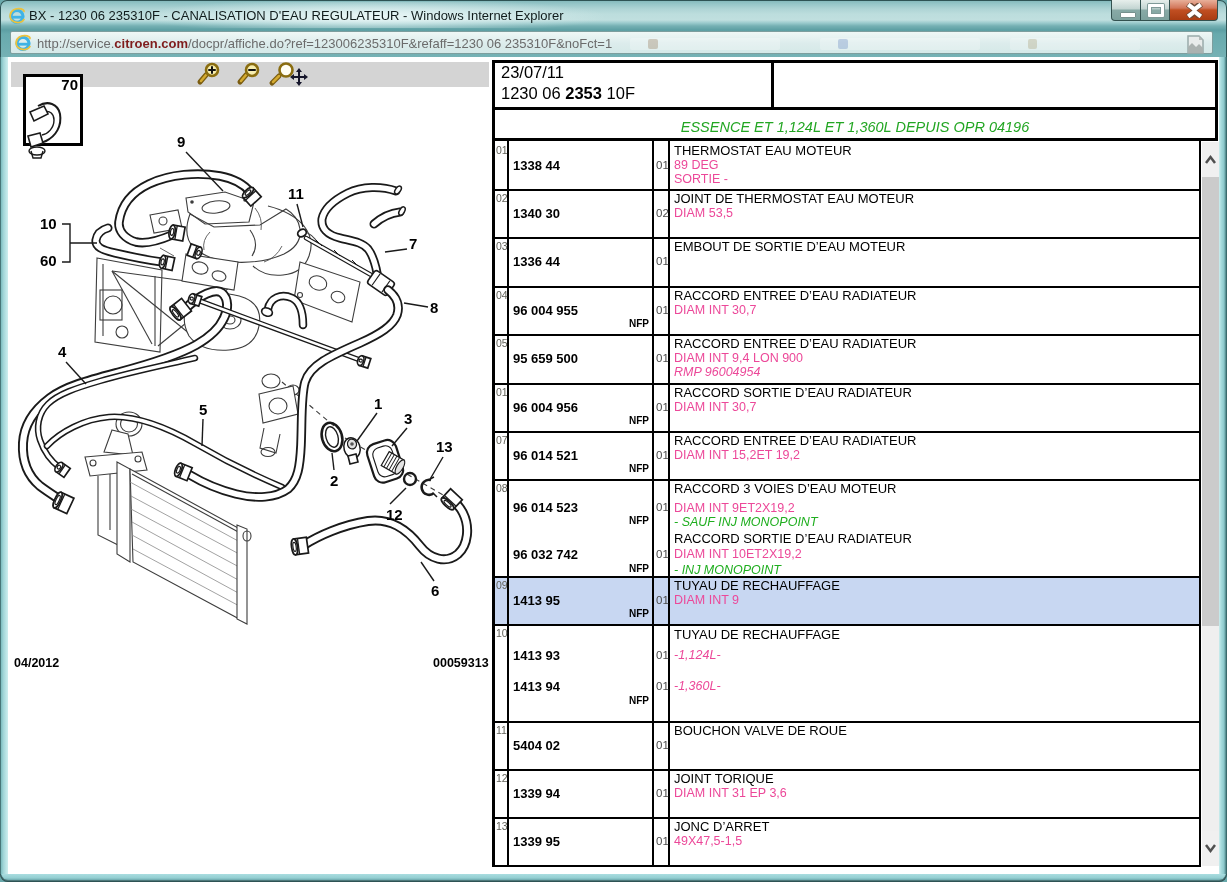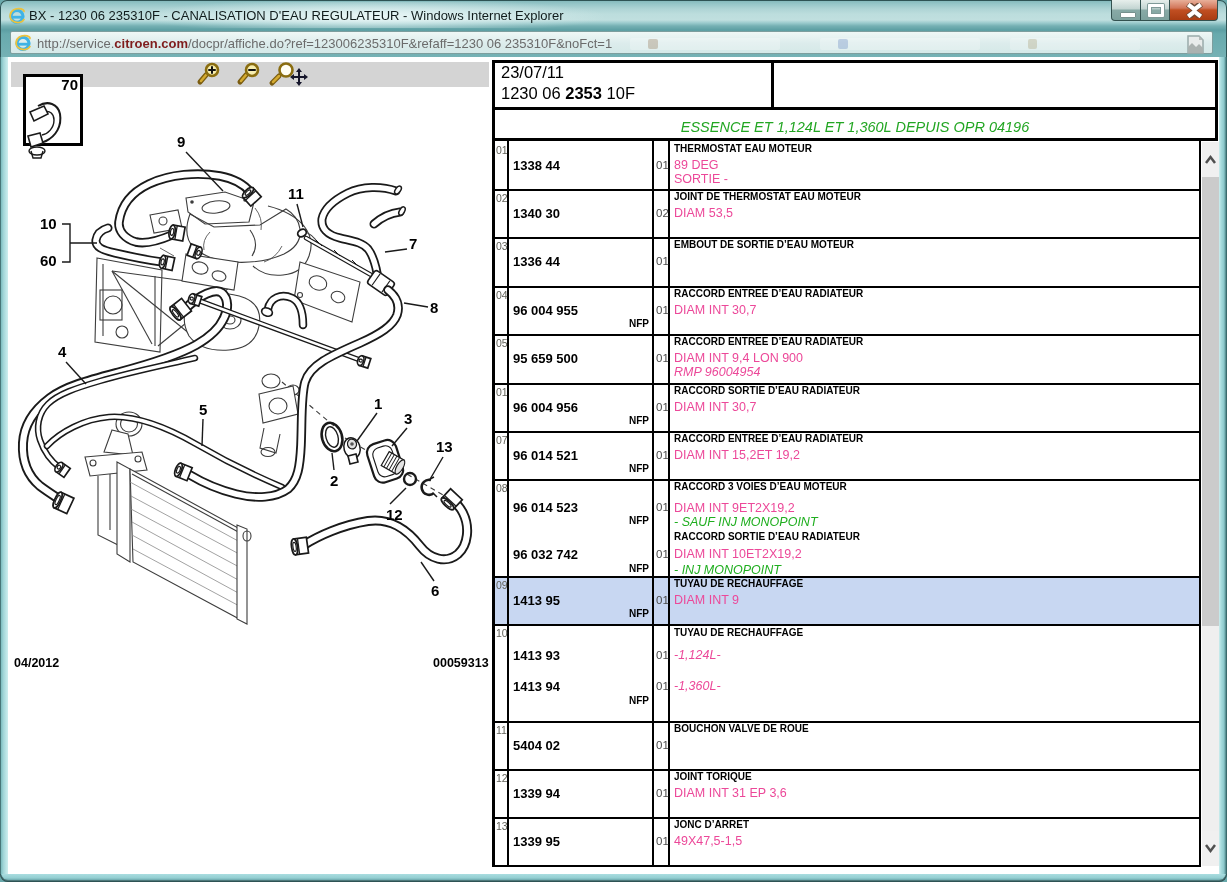--- a/index.html
+++ b/index.html
@@ -36,21 +36,21 @@
 #tgreen{position:absolute;left:484px;top:50px;width:726px;height:34px;border:3px solid #000;box-sizing:border-box;background:#fff;padding-left:46px;}
 #tgreen div{position:absolute;left:0;top:9px;width:100%;text-align:center;font-style:italic;font-size:14.5px;color:#23a623;}
 #tbody{position:absolute;left:484px;top:84px;width:709px;height:726px;border-left:3px solid #000;border-right:2px solid #000;box-sizing:border-box;background:#fff;}
 .vline{position:absolute;top:0;width:2px;height:726px;background:#000;}
 .hline{position:absolute;left:0;width:704px;height:2px;background:#000;}
 #hilite{position:absolute;left:0;top:437px;width:704px;height:48px;background:#c8d7f2;}
 .num{position:absolute;left:1px;font-size:10.5px;color:#62625a;padding-top:2px;}
 .ref{position:absolute;left:18px;font-size:13px;font-weight:bold;white-space:nowrap;}
 .nfp{position:absolute;left:18px;width:136px;text-align:right;font-size:10px;font-weight:bold;}
 .qty{position:absolute;left:161px;font-size:11.5px;color:#4a4a4a;}
-.d1{position:absolute;left:179px;font-size:10px;font-weight:bold;white-space:nowrap;}
+.d1{position:absolute;left:179px;font-size:13px;font-weight:normal;white-space:nowrap;}
 .d2{position:absolute;left:179px;font-size:12.5px;color:#ec4899;white-space:nowrap;}
 .it{font-style:italic;}
 .grn{position:absolute;left:179px;font-size:12.5px;font-style:italic;color:#1fae1f;white-space:nowrap;}
 
 #sbar{position:absolute;left:1194px;top:85px;width:17px;height:724px;background:#efefef;}
 .sbtn{position:absolute;left:0;width:17px;height:35px;background:#f0f0f0;color:#4f4f4f;text-align:center;}
 </style>
 </head>
 <body>
 <div id="win"></div>

